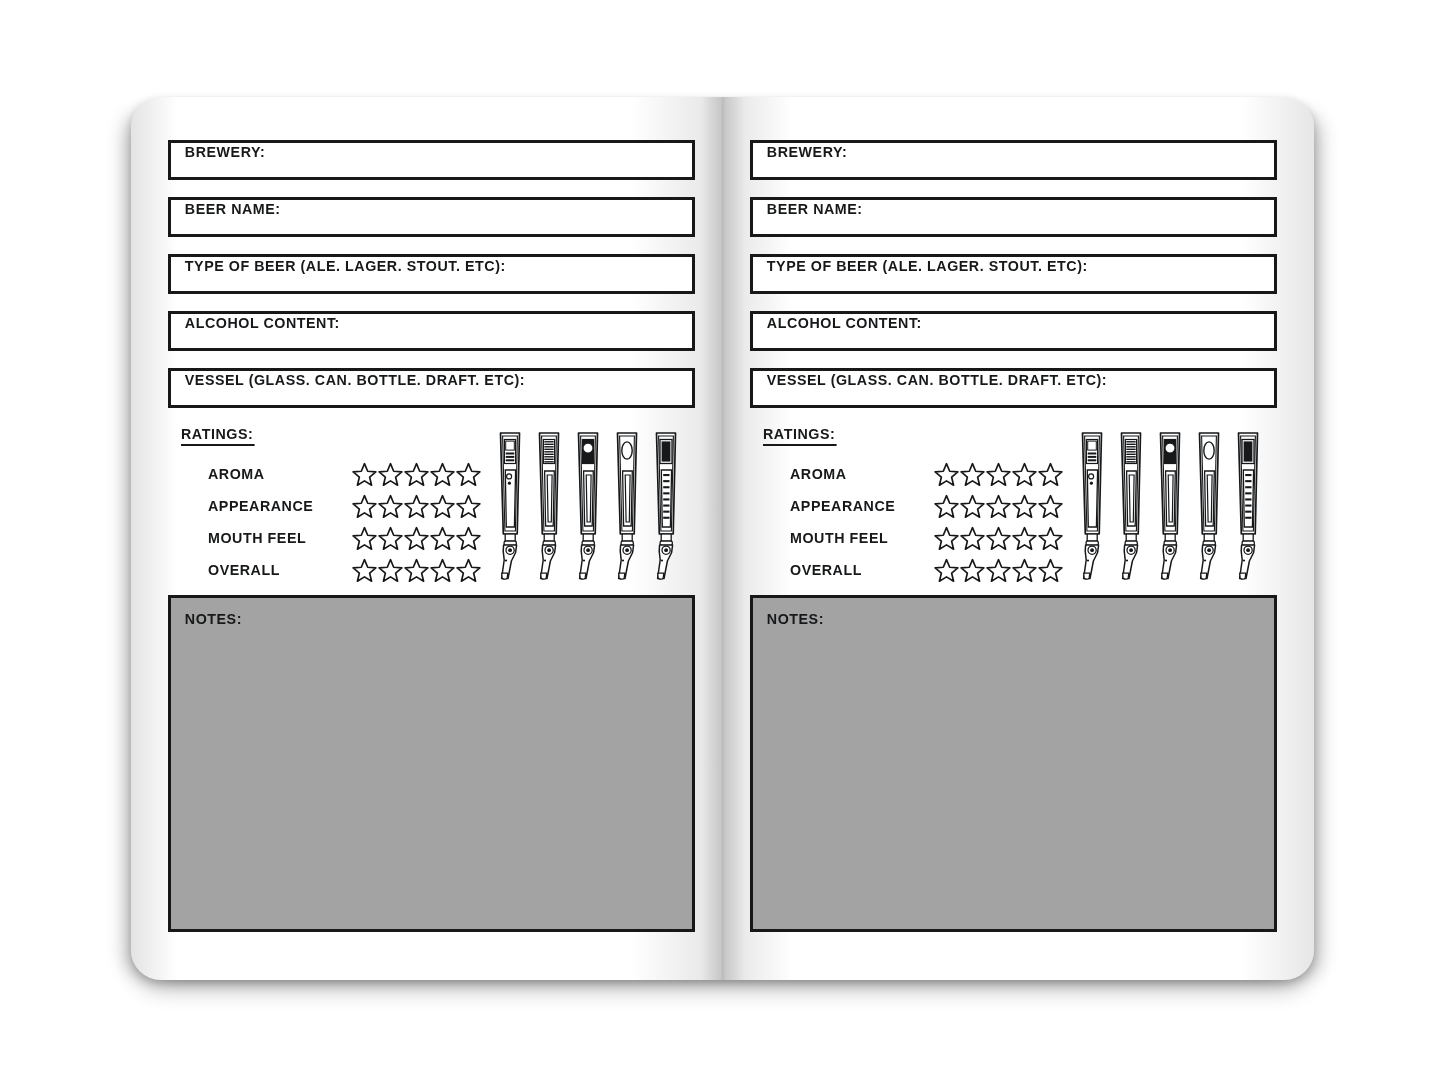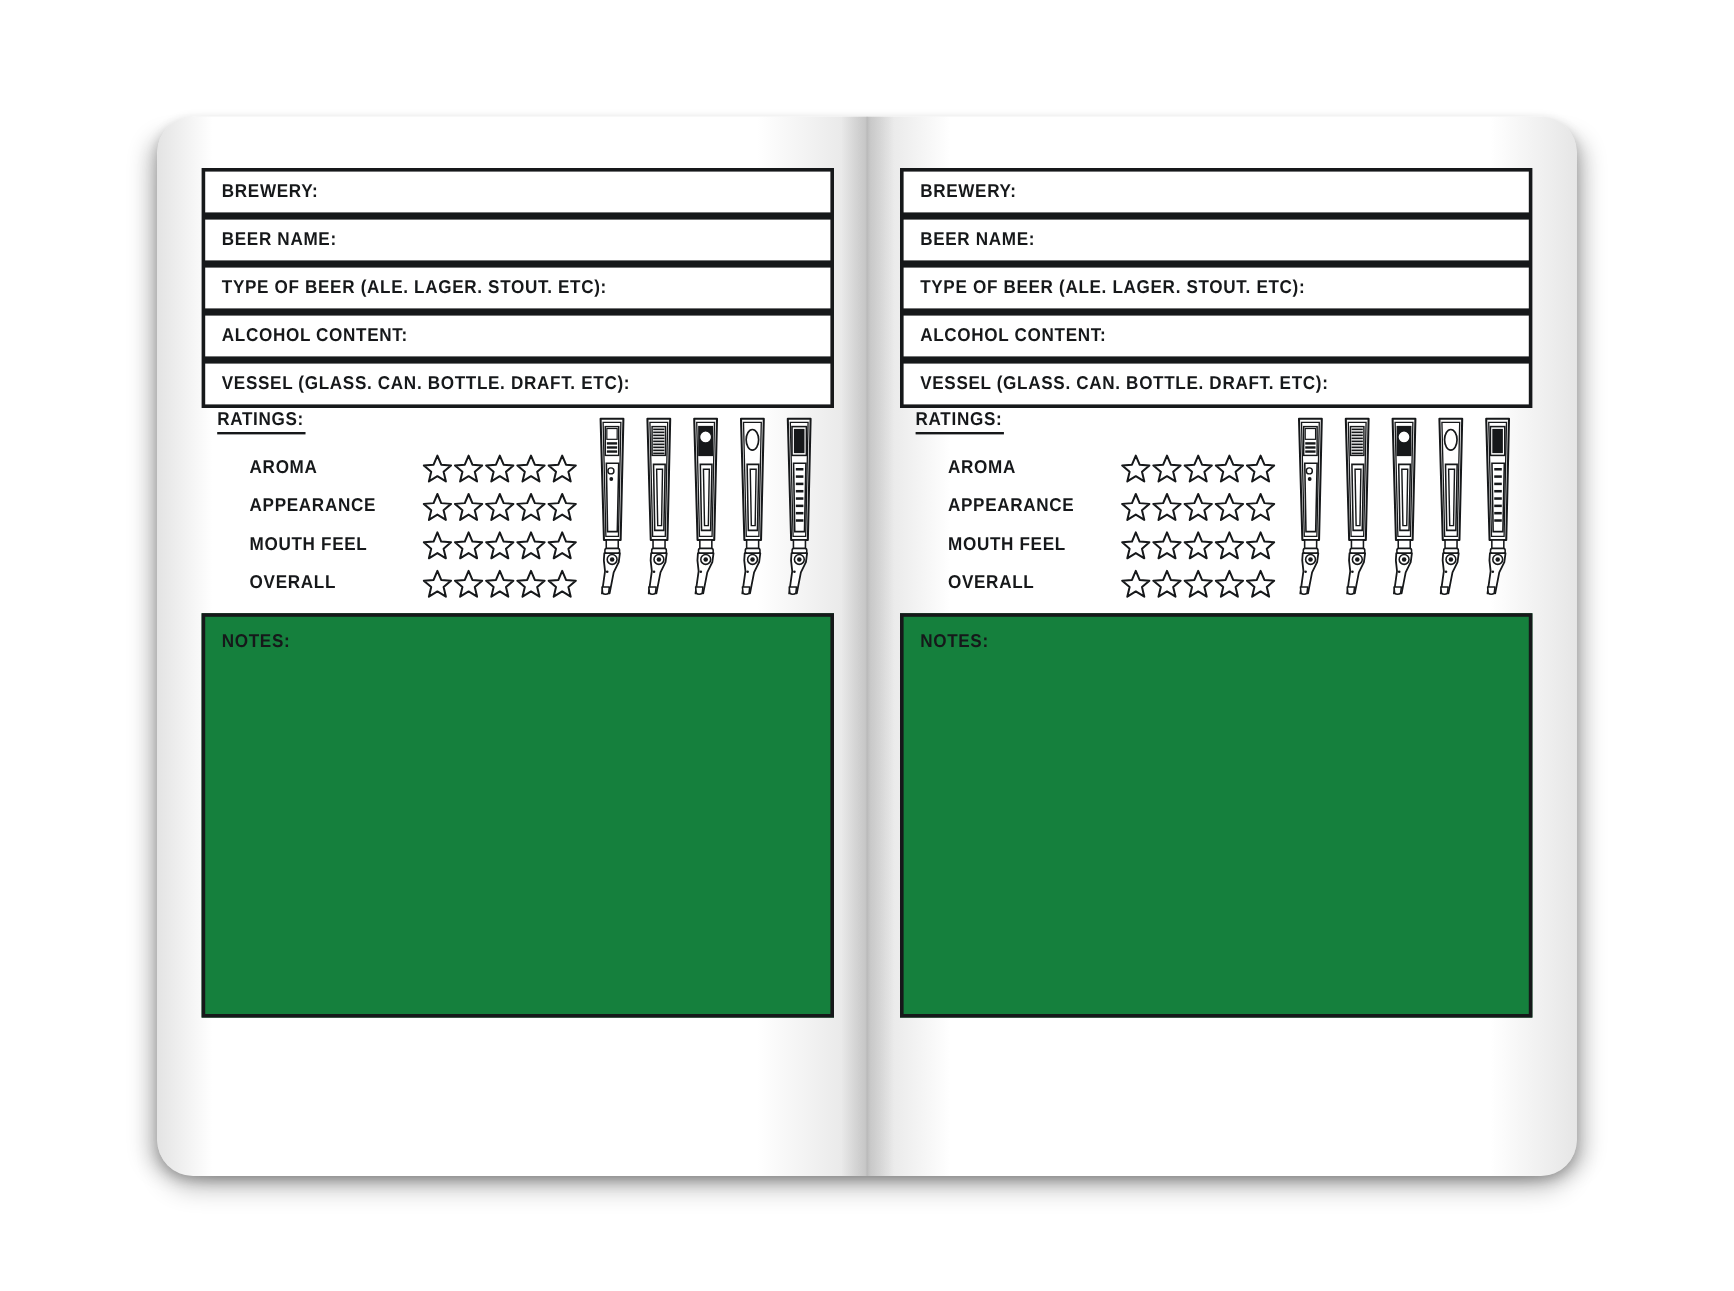--- a/index.html
+++ b/index.html
@@ -84,22 +84,22 @@
   #page-left  .page-inner { left: 37px; }
   #page-right .page-inner { left: 28px; }
 
   
   .field-box {
     position: relative;
     box-sizing: border-box;
     border: 3px solid #16181a;
     background: #ffffff;
     height: 40px;
+    margin-bottom: 17px;
     display: flex;
-    align-items: center;
   }
   .field-label {
     font-family: "Liberation Sans", sans-serif;
     font-weight: bold;
     font-size: 15.5px;
     letter-spacing: 0.6px;
     color: #16181a;
     padding-left: 15px;
     transform: scaleX(0.92);
     transform-origin: left center;
@@ -163,21 +163,21 @@
     gap: 5px;
     align-items: flex-start;
   }
   .taps svg { display: block; }
 
   
   .notes-box {
     position: relative;
     box-sizing: border-box;
     border: 3px solid #16181a;
-    background: #15803d;
+    background: #a3a3a3;
     height: 337px;
   }
   .notes-label {
     font-family: "Liberation Sans", sans-serif;
     font-weight: bold;
     font-size: 15.5px;
     letter-spacing: 0.6px;
     color: #16181a;
     padding: 12px 0 0 15px;
     transform: scaleX(0.92);

